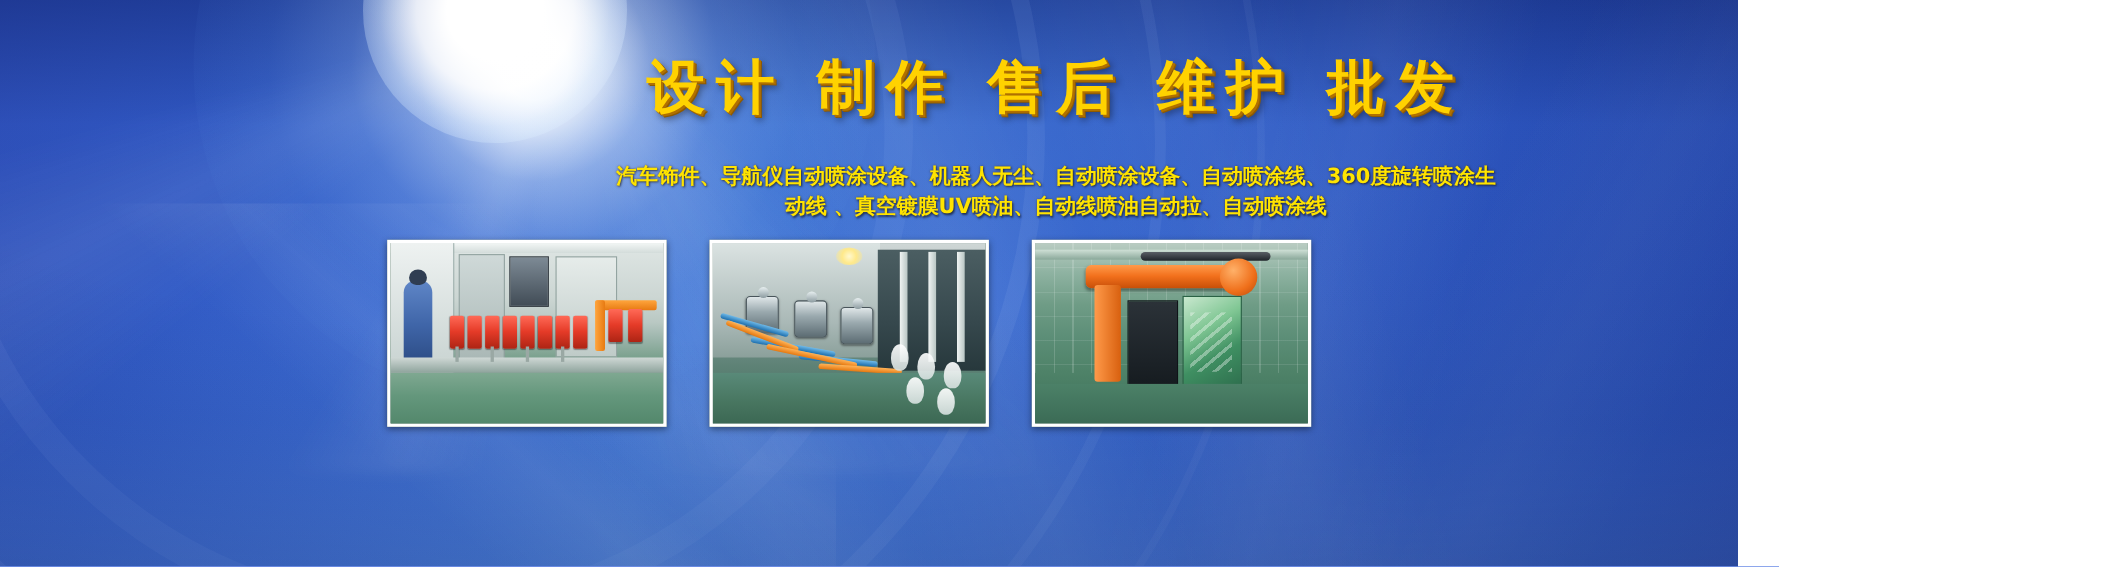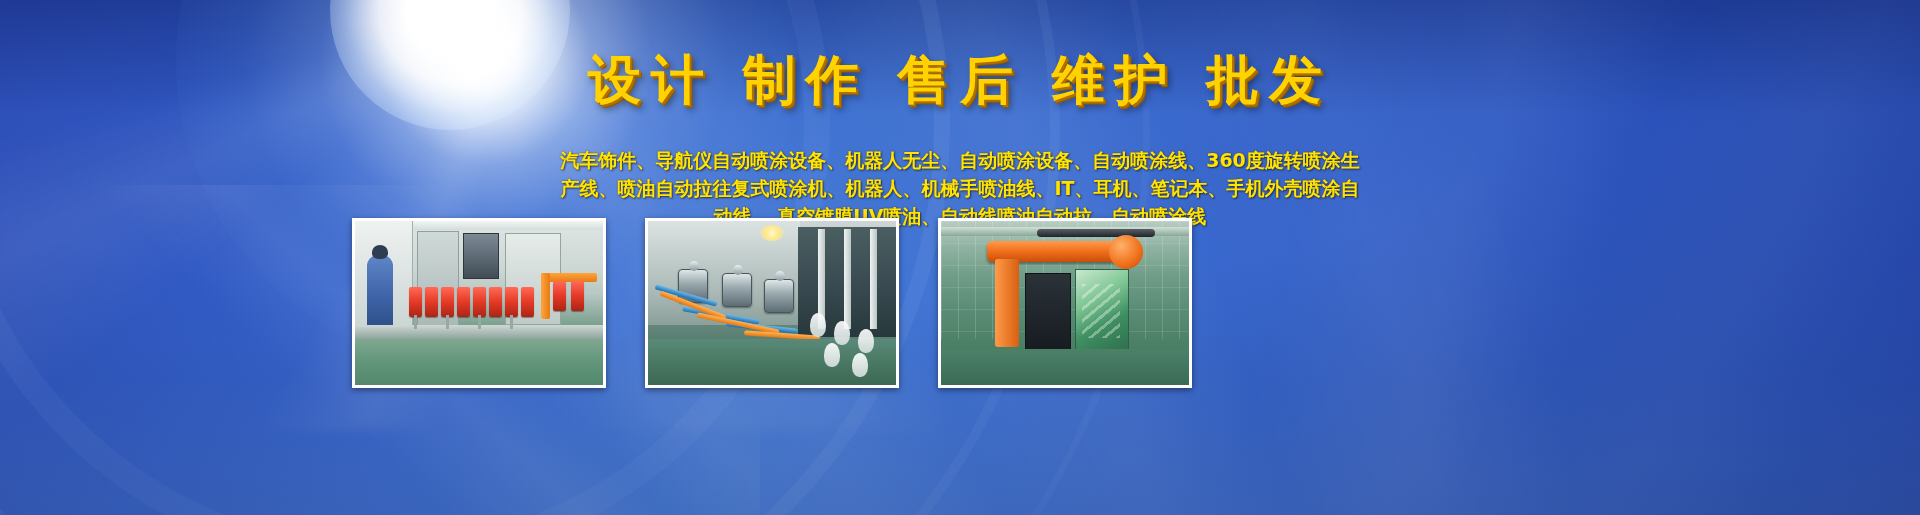--- a/index.html
+++ b/index.html
@@ -3,21 +3,21 @@
 <meta charset="utf-8">
 <style>
   * { margin:0; padding:0; box-sizing:border-box; }
   html, body {
     width:1920px; height:515px;
     overflow:hidden;
     font-family:"DejaVu Sans", sans-serif;
   }
   .banner {
     position:relative;
-    width:1920px; height:515px;
+    width:1580px; height:515px;
     overflow:hidden;
     background:#1d4ed8;
   }
   
   .bg-base {
     position:absolute; inset:0;
     background:
       linear-gradient(110deg,
         #2f4fb8 0%,
         #3159c4 14%,
@@ -281,21 +281,20 @@
   <div class="streaks"></div>
   <div class="streak-lo"></div>
   <div class="vignette"></div>
 
   <div class="content">
 
     <div class="headline">设计  制作  售后  维护  批发</div>
 
     <div class="subtitle">
       <span class="sub-line">汽车饰件、导航仪自动喷涂设备、机器人无尘、自动喷涂设备、自动喷涂线、360度旋转喷涂生</span>
-      <span class="sub-line">产线、喷油自动拉往复式喷涂机、机器人、机械手喷油线、IT、耳机、笔记本、手机外壳喷涂自</span>
       <span class="sub-line">动线 、真空镀膜UV喷油、自动线喷油自动拉、自动喷涂线</span>
     </div>
 
     <div class="photos">
 
       <div class="photo">
         <div class="inner p1">
           <div class="ceil"></div>
           <div class="wall-l"></div>
           <div class="door"></div>

